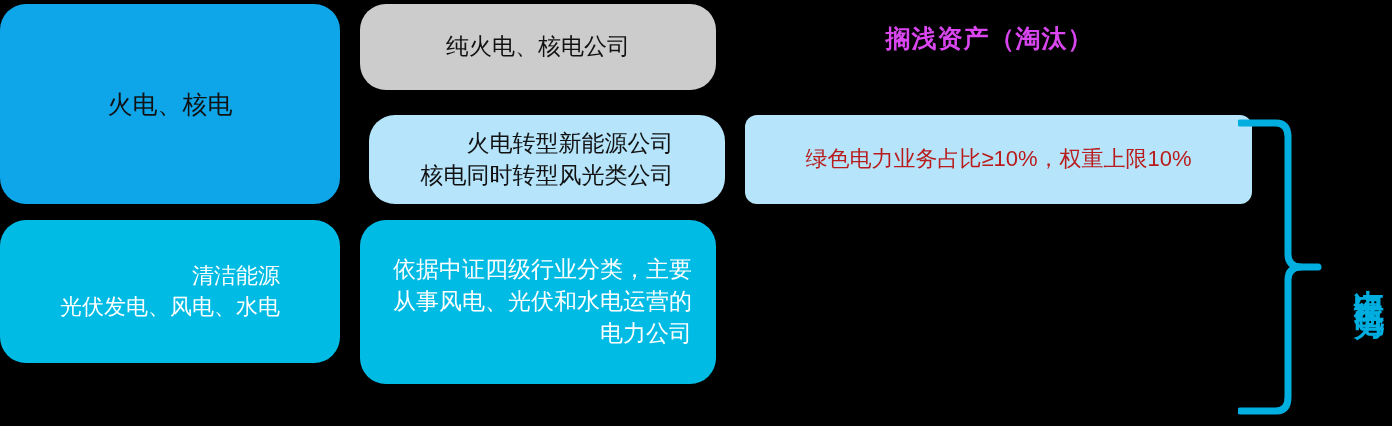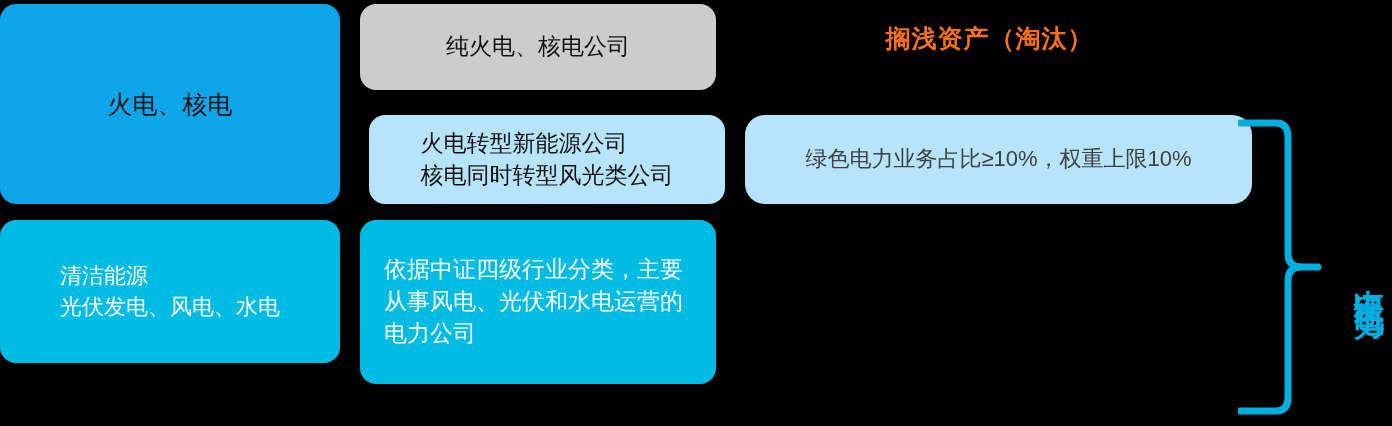--- a/index.html
+++ b/index.html
@@ -11,25 +11,25 @@
     position: relative;
     width: 1392px;
     height: 426px;
     background: #000000;
     overflow: hidden;
     font-family: "Liberation Sans", "DejaVu Sans", sans-serif;
   }
   .box {
     position: absolute;
     box-sizing: border-box;
-    border-radius: 16px;
+    border-radius: 26px;
     display: flex;
     align-items: center;
     justify-content: center;
-    text-align: left;
+    text-align: right;
     line-height: 1.38;
     white-space: pre-line;
   }
   .box-white {
     background: #0ea5e9;
     color: #111111;
   }
   .box-gray {
     background: #CCCCCC;
     color: #111111;
@@ -38,21 +38,21 @@
     background: #B5E4FB;
     color: #111111;
     margin-left: 9px;
   }
   .box-cyan {
     background: #00BCE4;
     color: #FFFFFF;
   }
   .hdr-stranded {
     position: absolute;
-    color: #f97316;
+    color: #d946ef;
     font-weight: bold;
     letter-spacing: 1px;
     text-align: center;
     white-space: pre;
   }
   .cell-stack {
     position: absolute;
     display: flex;
     flex-direction: column;
     align-items: center;
@@ -102,21 +102,21 @@
 
   <div class="box box-gray" style="left:360px; top:4px; width:356px; height:86px; font-size:23px;">纯火电、核电公司</div>
 
   <div class="box box-lightblue" style="left:360px; top:115px; width:356px; height:89px; font-size:23px;">火电转型新能源公司
 核电同时转型风光类公司</div>
 
   <div class="box box-cyan" style="left:360px; top:220px; width:356px; height:164px; font-size:23px; padding:5px 24px;">依据中证四级行业分类，主要从事风电、光伏和水电运营的电力公司</div>
 
   <div class="hdr-stranded" style="left:736px; top:22px; width:507px; font-size:25px;">搁浅资产（淘汰）</div>
 
-  <div class="cell-stack box-lightblue" style="left:736px; top:115px; width:507px; height:89px; border-radius:20px; font-size:22px; color:#404040;">
+  <div class="cell-stack box-lightblue" style="left:736px; top:115px; width:507px; height:89px; border-radius:12px; font-size:22px; color:#b91c1c;">
     <div>绿色电力业务占比≥10%，权重上限10%</div>
   </div>
 
 
   <svg class="brace" viewBox="0 0 84 312">
     <path d="M2 13 H38 Q50 13 50 27 V144 Q50 156 62 157 Q50 158 50 170 V287 Q50 301 38 301 H2" fill="none" stroke="#00AEE0" stroke-width="7" stroke-linecap="round" stroke-linejoin="round"></path>
     <path d="M62 157 H80" fill="none" stroke="#00AEE0" stroke-width="7" stroke-linecap="round"></path>
   </svg>
 
   <div class="vtext">中证绿色电力</div>

